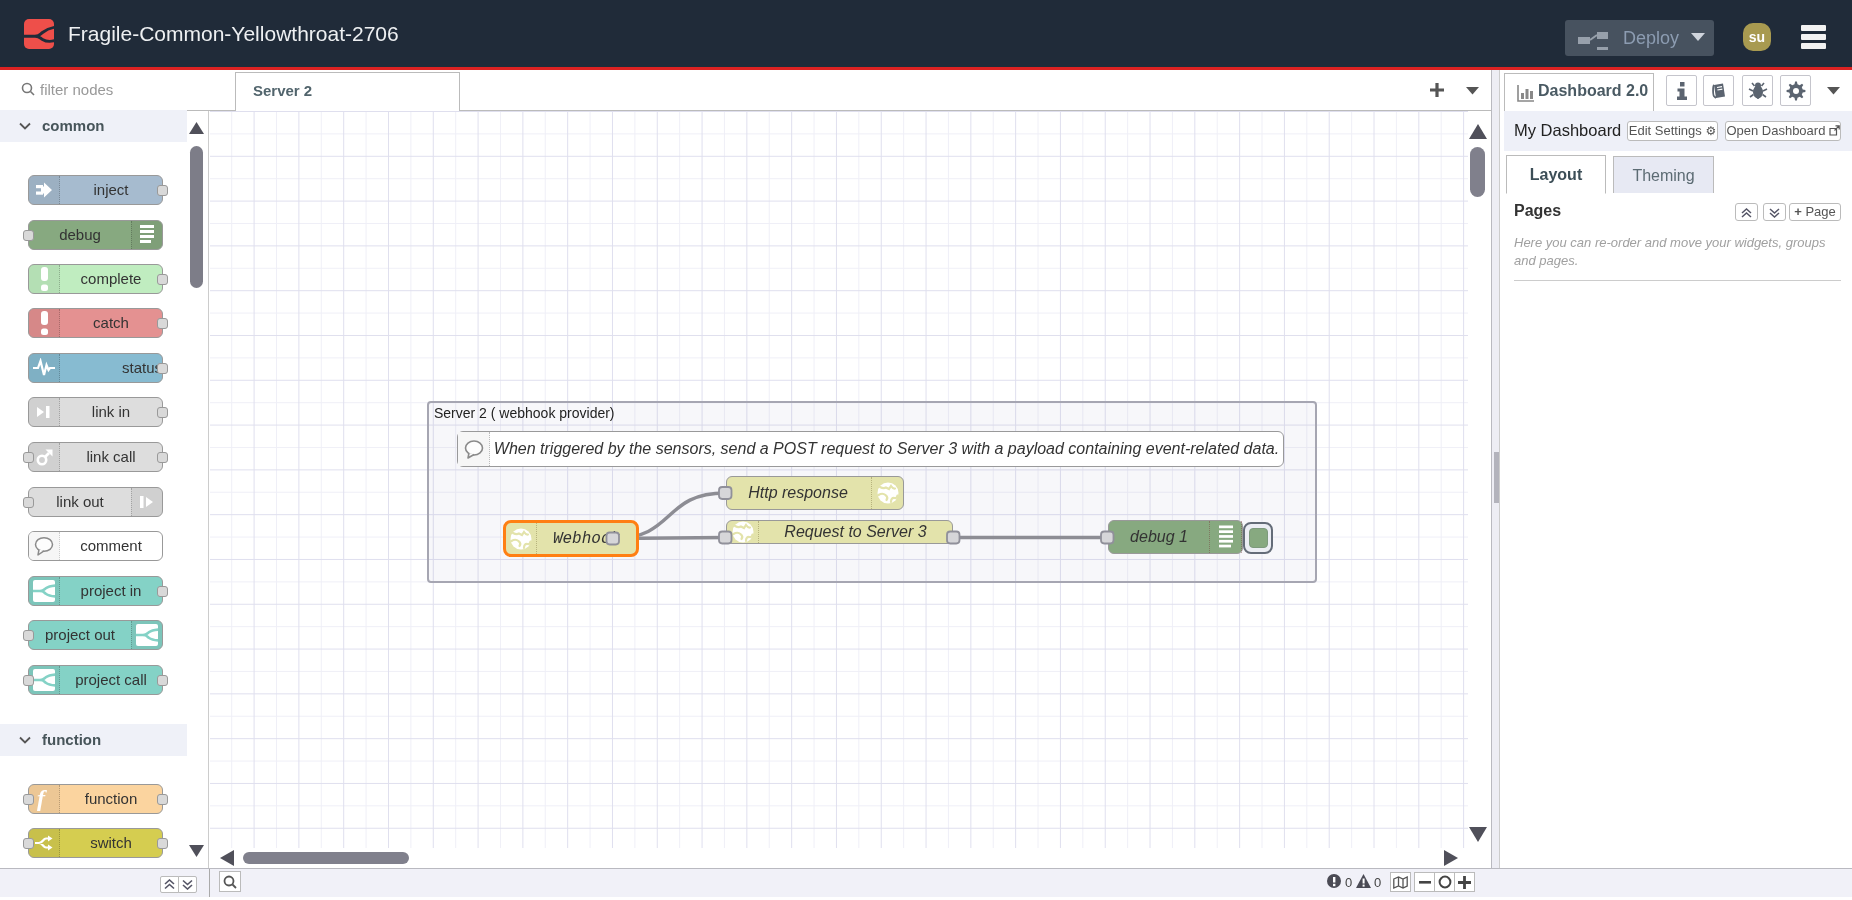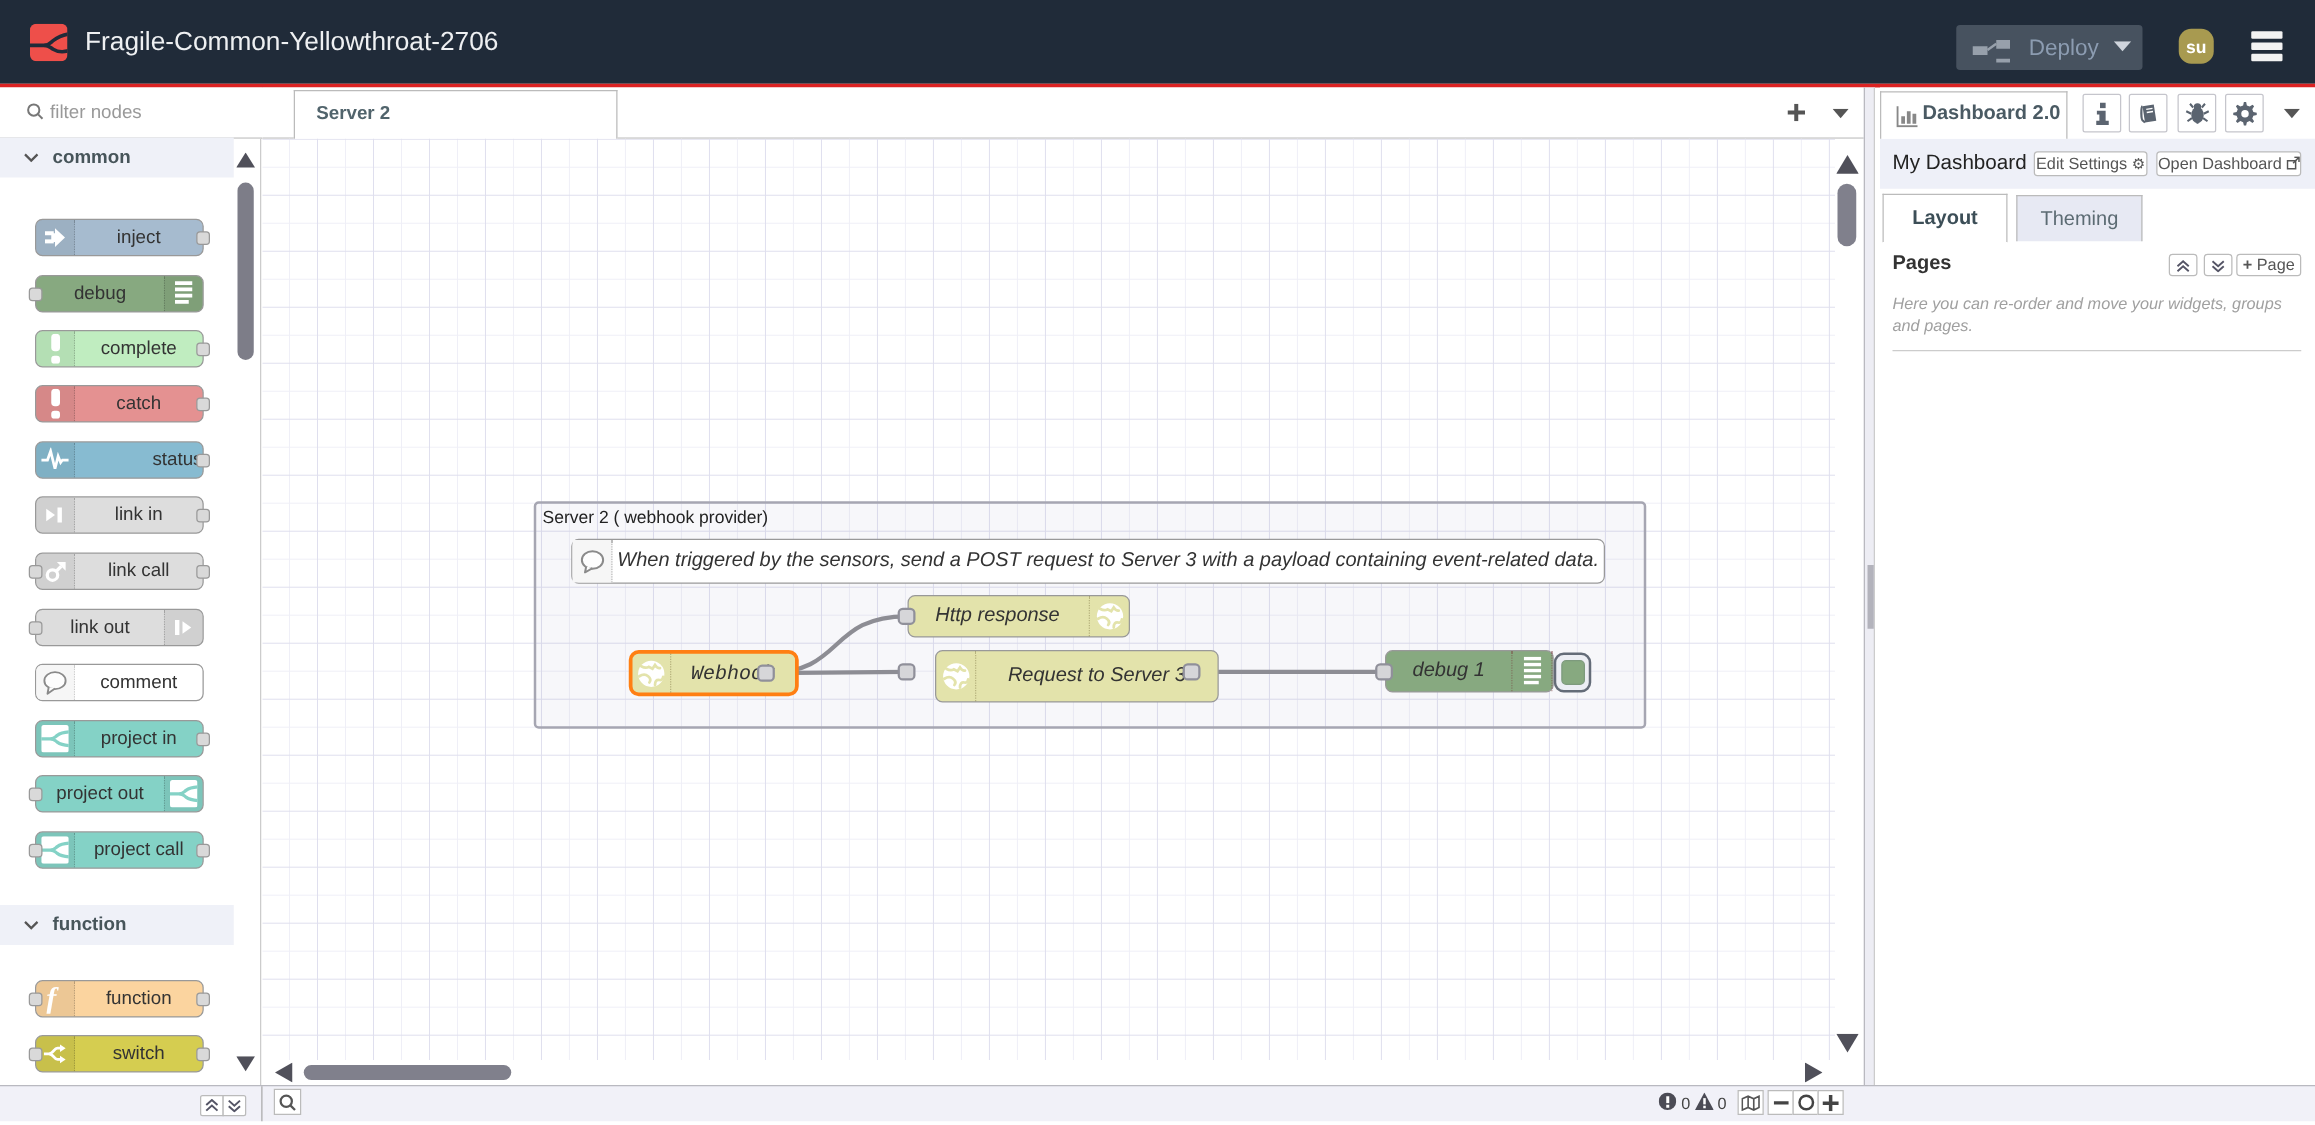--- a/index.html
+++ b/index.html
@@ -10,21 +10,21 @@
 #redline { position:absolute; left:0; top:67px; width:1852px; height:3px; background:#dc2222; }
 #title { position:absolute; left:68px; top:22px; font-size:21px; color:#eef0f2; }
 #deploy { position:absolute; left:1565px; top:20px; width:149px; height:36px; background:#47525f; border-radius:3px; }
 #deploy .dtext { position:absolute; left:58px; top:8px; font-size:18px; color:#8c9cb1; }
 #avatar { position:absolute; left:1743px; top:23px; width:28px; height:28px; background:#a89a50; border-radius:10px; color:#fff; font-size:14px; font-weight:bold; text-align:center; line-height:28px; }
 .hbar { position:absolute; left:1801px; width:25px; height:6px; background:#f2f2f2; border-radius:1px; }
 
 #toolrow { position:absolute; left:210px; top:70px; width:1281px; height:41px; background:#fff; border-bottom:1px solid #bbb; }
 #palsearch { position:absolute; left:0; top:70px; width:210px; height:41px; background:#fff; border-bottom:1px solid #bbb; }
 #palsearch .ph { position:absolute; left:40px; top:11px; color:#999; font-size:15px; }
-#tab1 { position:absolute; left:235px; top:72px; width:259px; height:40px; background:#fff; border:1px solid #bbb; border-bottom:none; }
+#tab1 { position:absolute; left:235px; top:72px; width:225px; height:40px; background:#fff; border:1px solid #bbb; border-bottom:none; }
 #tab1 span { position:absolute; left:17px; top:9px; font-weight:bold; font-size:15px; color:#51646c; }
 
 #palette { position:absolute; left:0; top:111px; width:209px; height:757px; background:#fff; border-right:1px solid #ccc; }
 #palfoot { position:absolute; left:209px; top:869px; width:1px; height:28px; background:#aaa; }
 .cathead { position:absolute; left:0; width:187px; height:32px; background:#eff1f8; color:#47555a; font-weight:bold; font-size:15px; line-height:32px; }
 .cathead span { margin-left:42px; }
 .pnode { position:absolute; left:28px; width:135px; height:30px; border:1px solid #999; border-radius:6px; font-size:15px; color:#333; }
 .plbl { position:absolute; top:0; height:28px; line-height:28px; text-align:center; }
 .picon { position:absolute; top:0; bottom:0; width:31px; background:rgba(0,0,0,0.06); display:flex; align-items:center; justify-content:center; }
 .picon.l { left:0; border-right:1px dotted rgba(0,0,0,0.22); border-radius:5px 0 0 5px; }
@@ -151,21 +151,21 @@
 <div class="fnode yellow" style="left:503px;top:520px;width:136px;height:37px;border:3px solid #ff7f13;border-radius:8px;font-family:Liberation Mono, monospace;">
   <div class="ficon l" style="width:31px;">
     <svg width="26" height="26" viewBox="0 0 26 26">
         <circle cx="13" cy="13" r="10.5" fill="#fff"></circle>
         <path d="M5,7 q3.5,2 6,0.5 l3,1.5 2,-3 q2,3 4,2.5 M3.5,15 q4,-2.5 7,0 q3,2.5 1,5 M16,22 q0,-4.5 3.5,-4 q2.5,0.5 3,-2.5" stroke="#e3e3ab" stroke-width="2.2" fill="none" stroke-linecap="round"></path>
       </svg>
   </div>
   <div class="flbl" style="left:31px;right:0;">Webhook</div>
 </div>
 
-<div class="fnode yellow" style="left:748px;top:520px;width:227px;height:42px;">
+<div class="fnode yellow" style="left:726px;top:520px;width:227px;height:24px;">
   <div class="ficon l">
     <svg width="26" height="26" viewBox="0 0 26 26">
         <circle cx="13" cy="13" r="10.5" fill="#fff"></circle>
         <path d="M5,7 q3.5,2 6,0.5 l3,1.5 2,-3 q2,3 4,2.5 M3.5,15 q4,-2.5 7,0 q3,2.5 1,5 M16,22 q0,-4.5 3.5,-4 q2.5,0.5 3,-2.5" stroke="#e3e3ab" stroke-width="2.2" fill="none" stroke-linecap="round"></path>
       </svg>
   </div>
   <div class="flbl" style="left:32px;right:0;">Request to Server 3</div>
 </div>
 
 <div class="fnode" style="left:1108px;top:520px;width:135px;height:34px;background:#87a980;">

